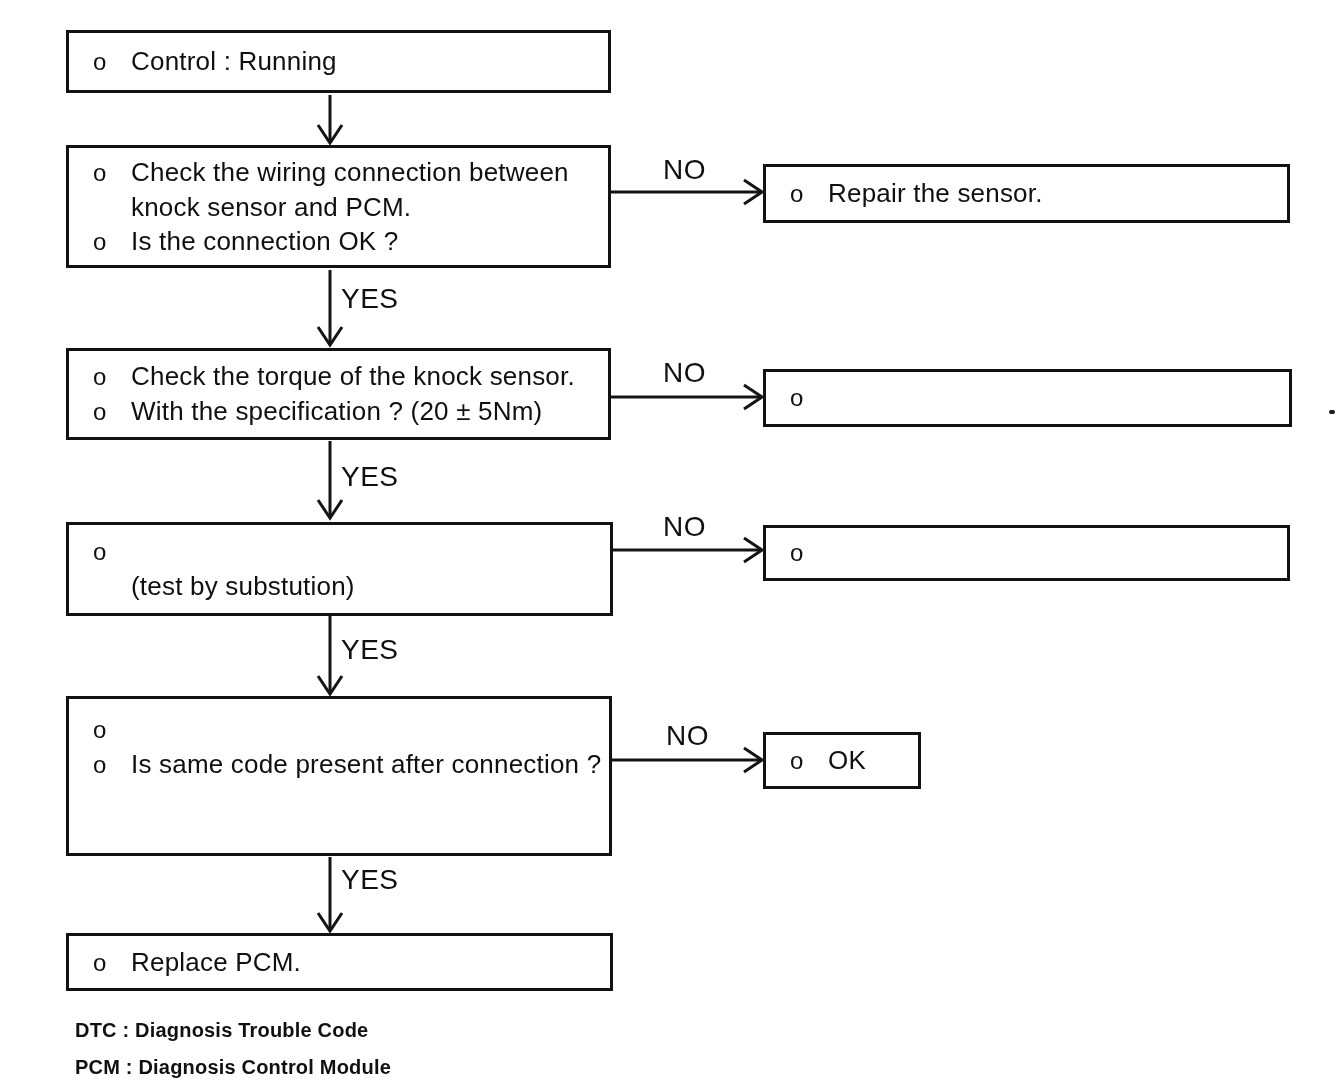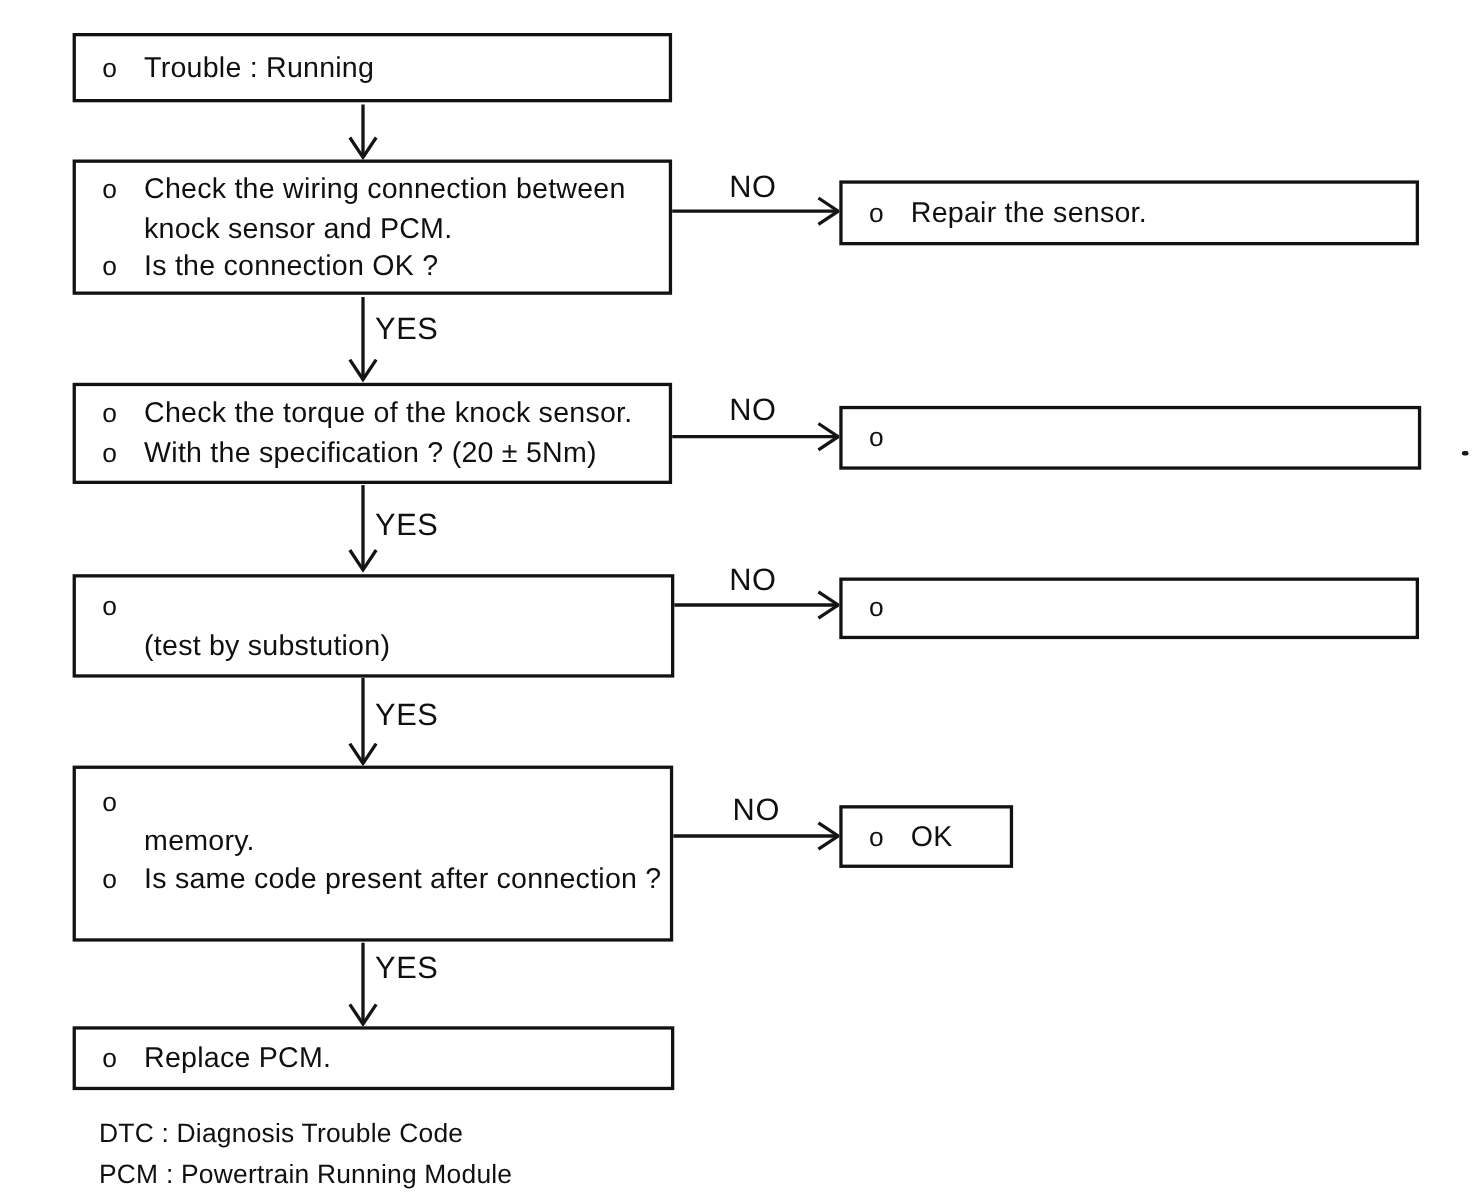--- a/index.html
+++ b/index.html
@@ -54,25 +54,26 @@
     letter-spacing: 0.2px;
   }
   .lbl {
     position: absolute;
     font-size: 28px;
     line-height: 28px;
     letter-spacing: 0.5px;
   }
   .legend {
     position: absolute;
-    left: 90px;
+    left: 75px;
     top: 1012px;
-    font-size: 24px;
+    font-size: 20px;
     line-height: 37px;
     letter-spacing: 0.2px;
+    font-weight: bold;
   }
   .speck {
     position: absolute;
     left: 1329px;
     top: 410px;
     width: 6px;
     height: 4px;
     background: #1a1a1a;
     border-radius: 2px;
   }
@@ -128,21 +129,21 @@
       <g>
         <line x1="612" y1="760" x2="760" y2="760"></line>
         <polyline points="744,748 762,760 744,772"></polyline>
       </g>
     </g>
   </svg>
 
   <div class="box" style="left:66px; top:30px; width:545px; height:63px;">
     <div class="row">
       <span class="b">o</span>
-      <span class="t">Trouble : Running</span>
+      <span class="t">Control : Running</span>
     </div>
   </div>
 
   <div class="box" style="left:66px; top:145px; width:545px; height:123px;">
     <div class="row">
       <span class="b">o</span>
       <span class="t">Check the wiring connection between</span>
     </div>
     <div class="row">
       <span class="b"></span>
@@ -171,24 +172,20 @@
     </div>
     <div class="row">
       <span class="b"></span>
       <span class="t">(test by substution)</span>
     </div>
   </div>
 
   <div class="box top-align" style="left:66px; top:696px; width:546px; height:160px;">
     <div class="row">
       <span class="b">o</span>
-    </div>
-    <div class="row">
-      <span class="b"></span>
-      <span class="t">memory.</span>
     </div>
     <div class="row">
       <span class="b">o</span>
       <span class="t">Is same code present after connection ?</span>
     </div>
   </div>
 
   <div class="box" style="left:66px; top:933px; width:547px; height:58px;">
     <div class="row">
       <span class="b">o</span>
@@ -227,18 +224,18 @@
   <div class="lbl" style="left:341px; top:636px;">YES</div>
   <div class="lbl" style="left:341px; top:866px;">YES</div>
 
   <div class="lbl" style="left:663px; top:156px;">NO</div>
   <div class="lbl" style="left:663px; top:359px;">NO</div>
   <div class="lbl" style="left:663px; top:513px;">NO</div>
   <div class="lbl" style="left:666px; top:722px;">NO</div>
 
   <div class="legend">
     <div>DTC : Diagnosis Trouble Code</div>
-    <div>PCM : Powertrain Running Module</div>
+    <div>PCM : Diagnosis Control Module</div>
   </div>
 
   <div class="speck"></div>
 
 </div>
 
 </body></html>

